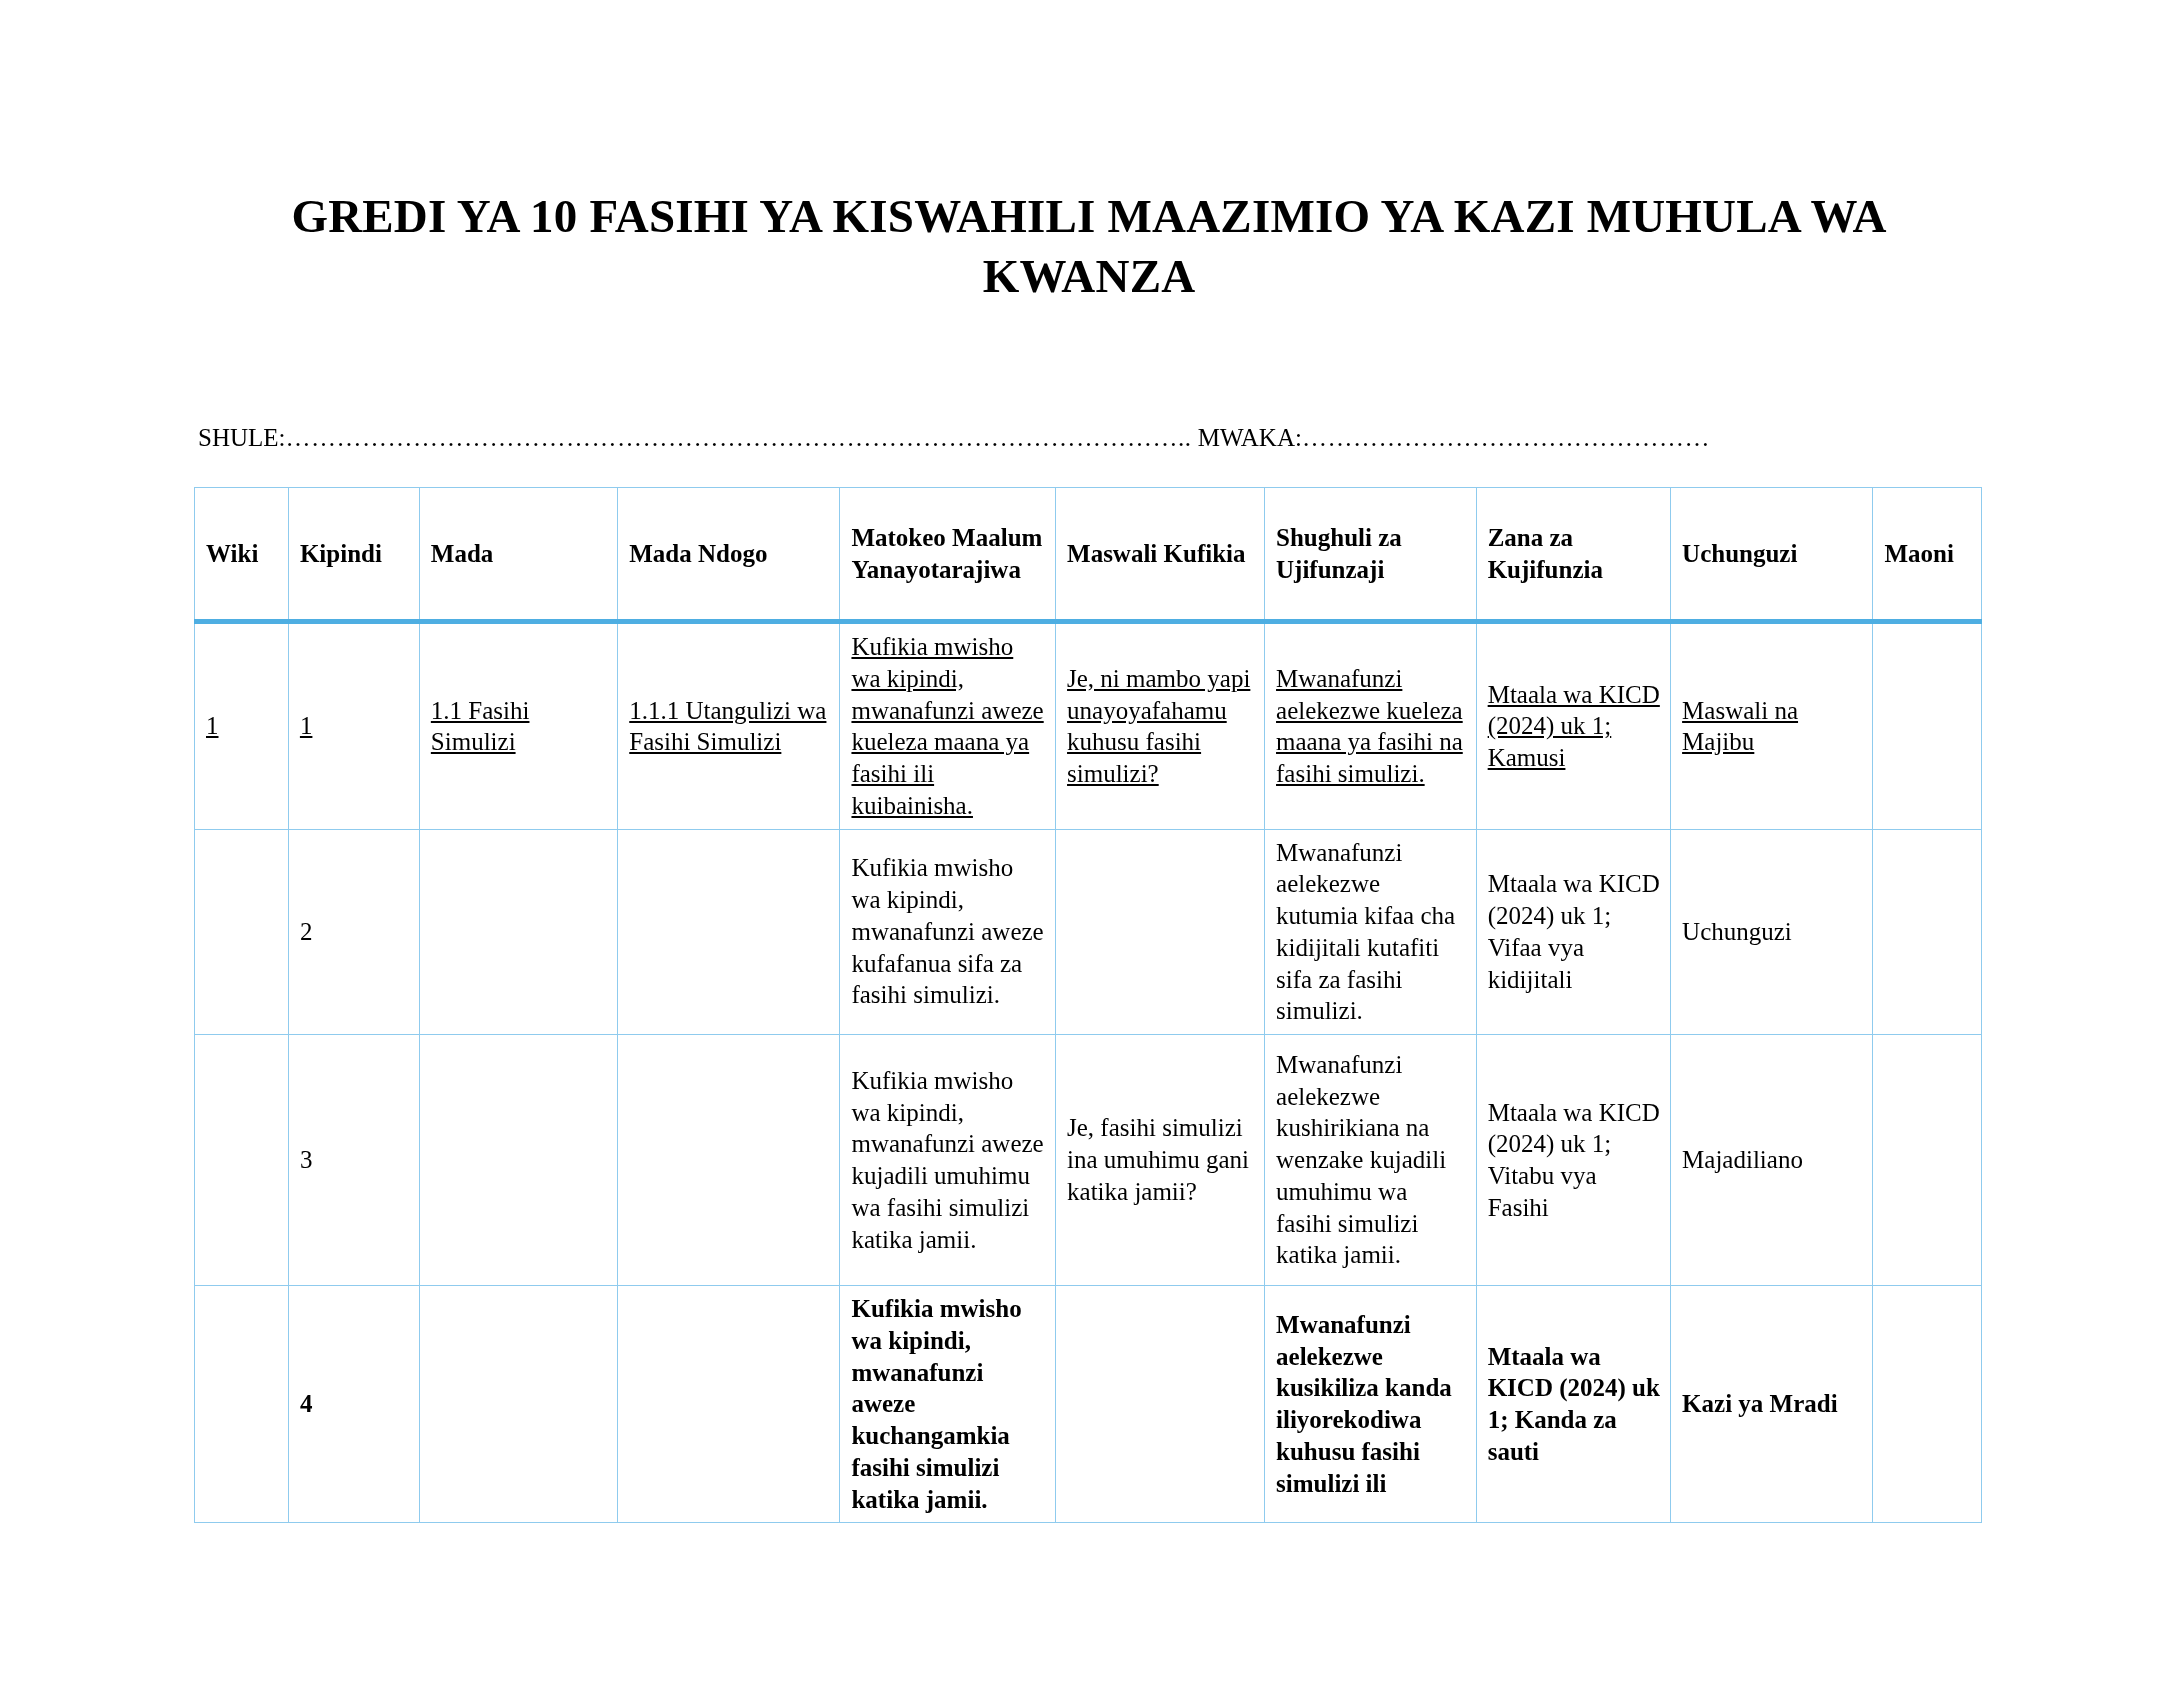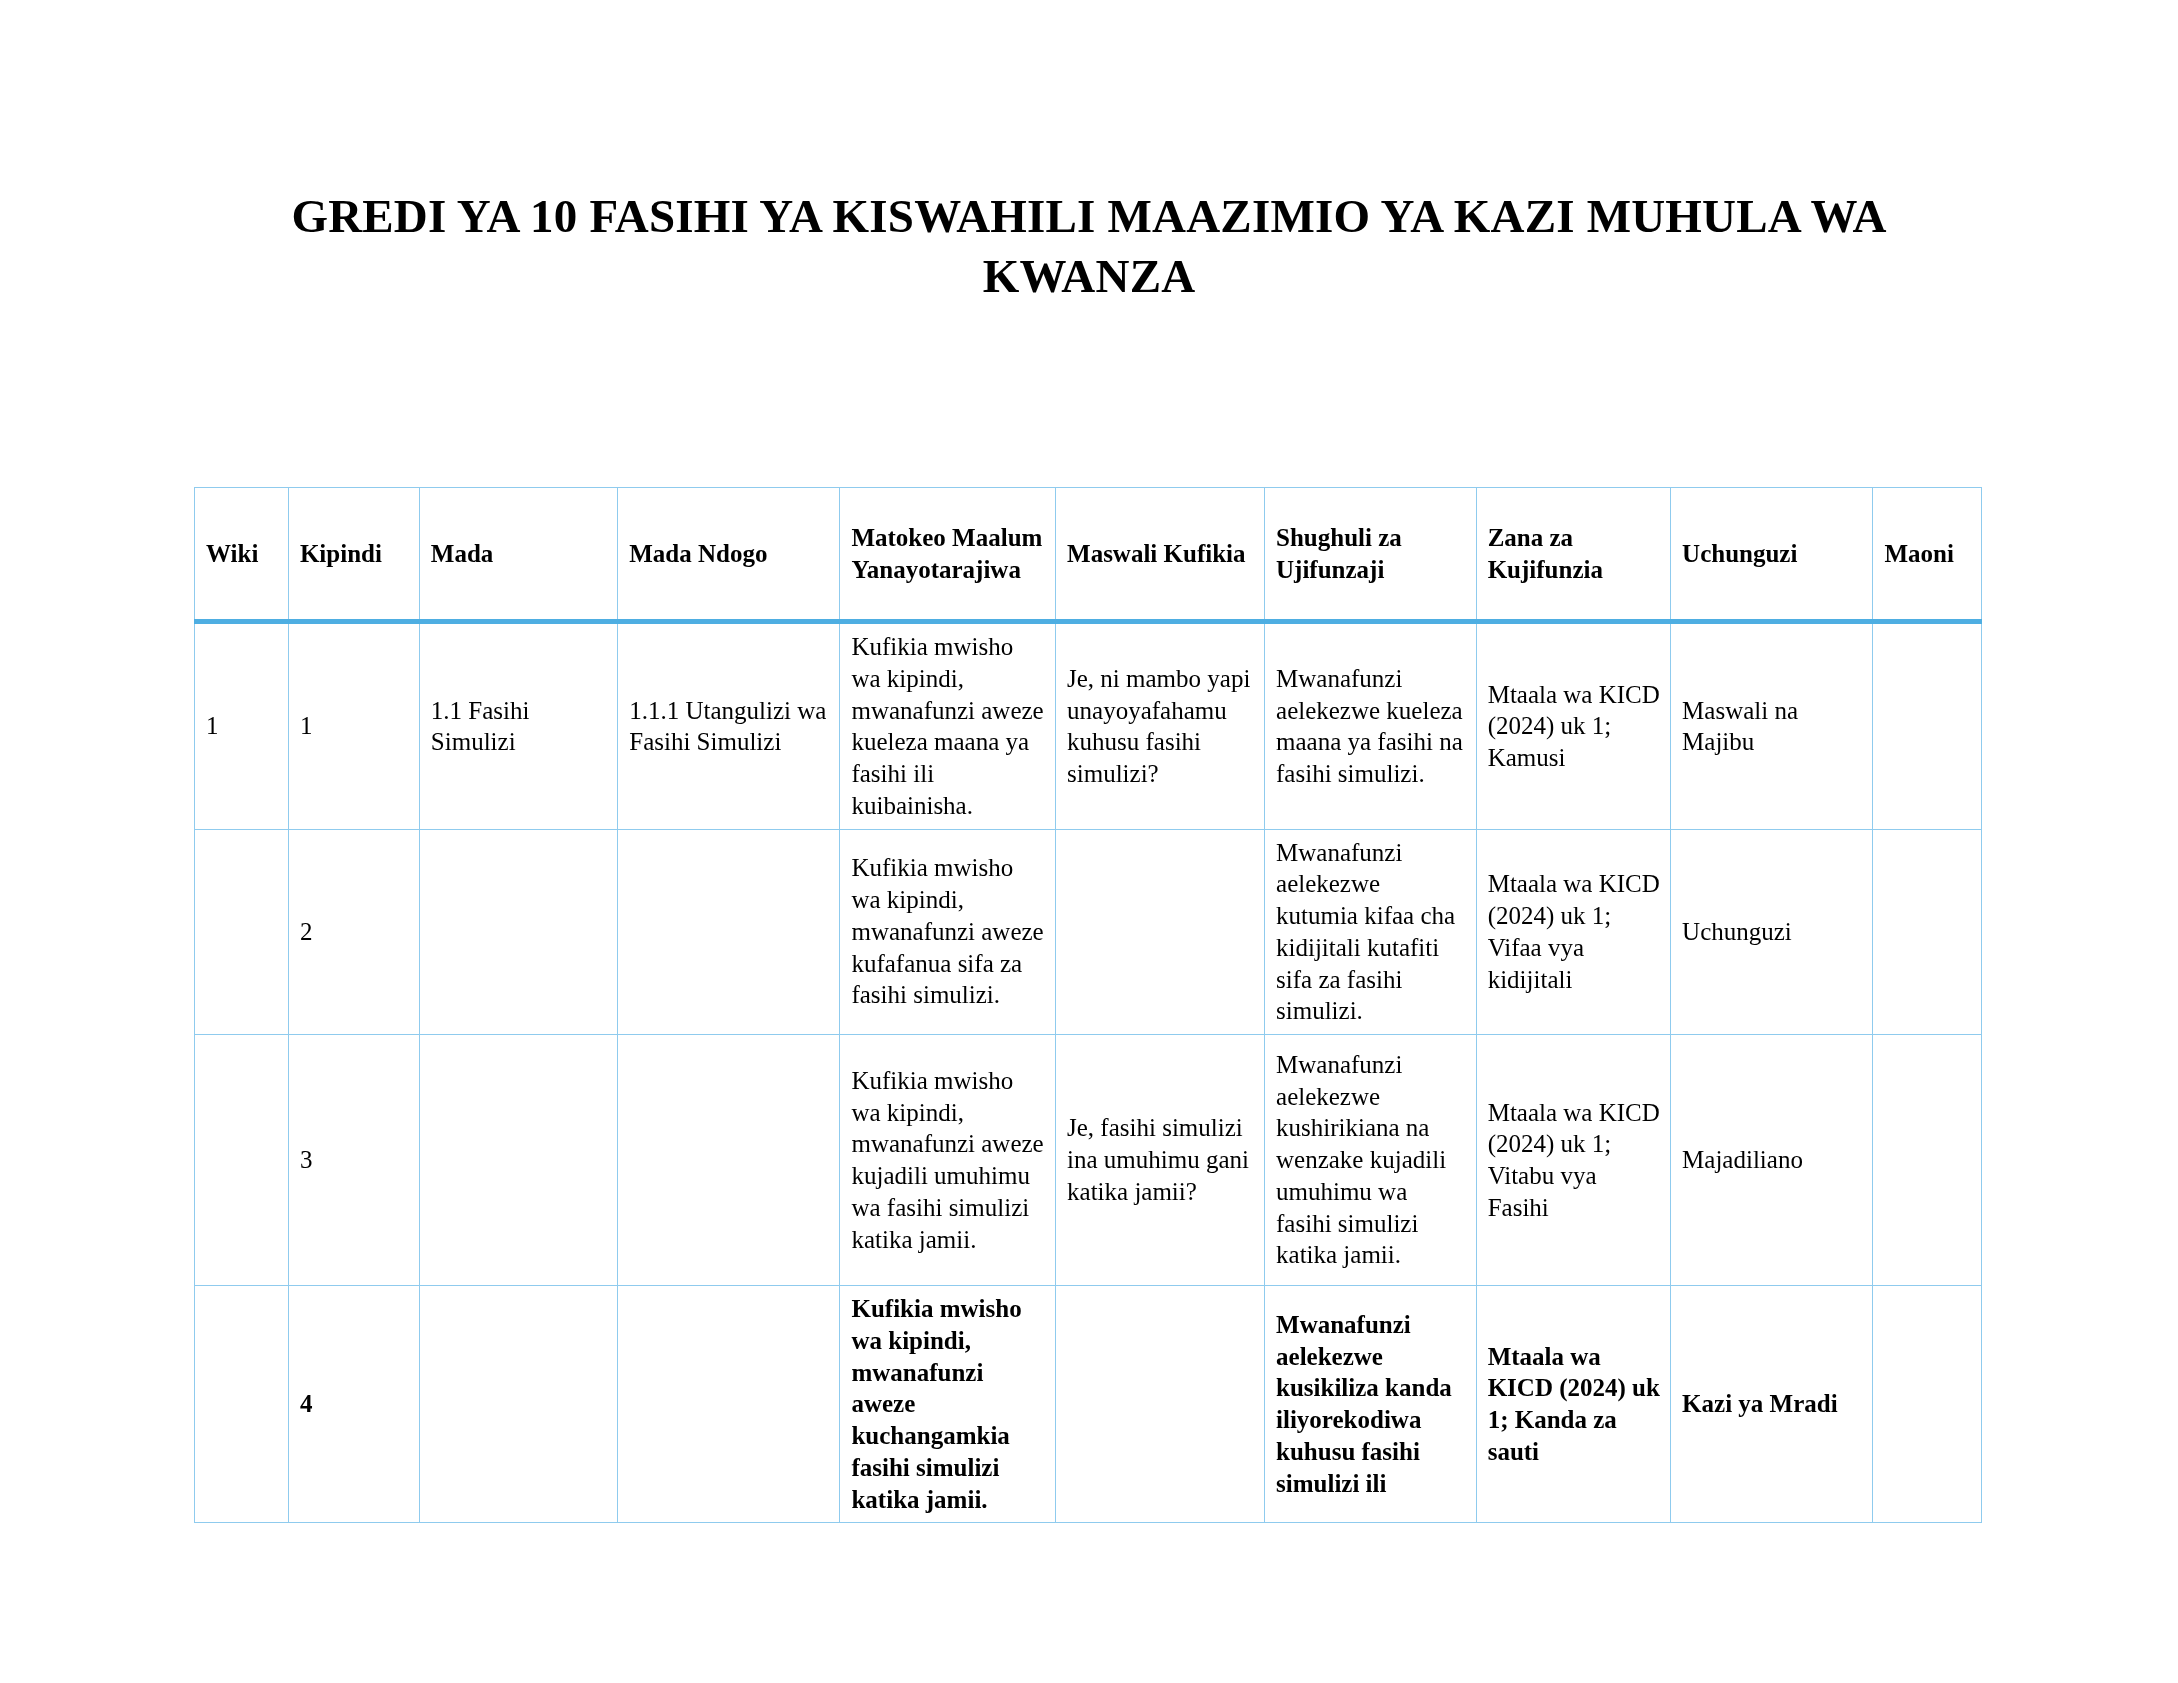--- a/index.html
+++ b/index.html
@@ -93,33 +93,36 @@
   col.c-shughuli { width: 160px; }
   col.c-zana     { width: 147px; }
   col.c-tathmini { width: 153px; }
   col.c-maoni    { width: 82px; }
 
   .b { font-weight: bold; }
 
   td.cell-wiki, td.cell-kipindi { text-align: left; }
 
   
-  tr.row-1 td { height: 168px; }
+  tr.row-1 td { height: 168px; text-decoration: underline; }
   tr.row-2 td { height: 176px; }
   tr.row-3 td { height: 236px; }
   tr.row-4 td { height: 216px; font-weight: bold; }
 </style>
 </head>
 <body>
 
 <div class="page">
 
   <h1 class="doc-title">GREDI YA 10 FASIHI YA KISWAHILI MAAZIMIO YA KAZI MUHULA WA KWANZA</h1>
 
 
+  <div class="info-line l2">
+    <span>SHULE:</span><span class="dots-fill">……………………………………………………………………………………………..</span><span> MWAKA:</span><span class="dots-fill">…………………………………………</span>
+  </div>
 
   <table class="sow-table">
     <colgroup>
       <col class="c-wiki">
         <col class="c-kipindi">
         <col class="c-mada">
         <col class="c-ndogo">
       <col class="c-mmy">
         <col class="c-maswali">
         <col class="c-shughuli">

